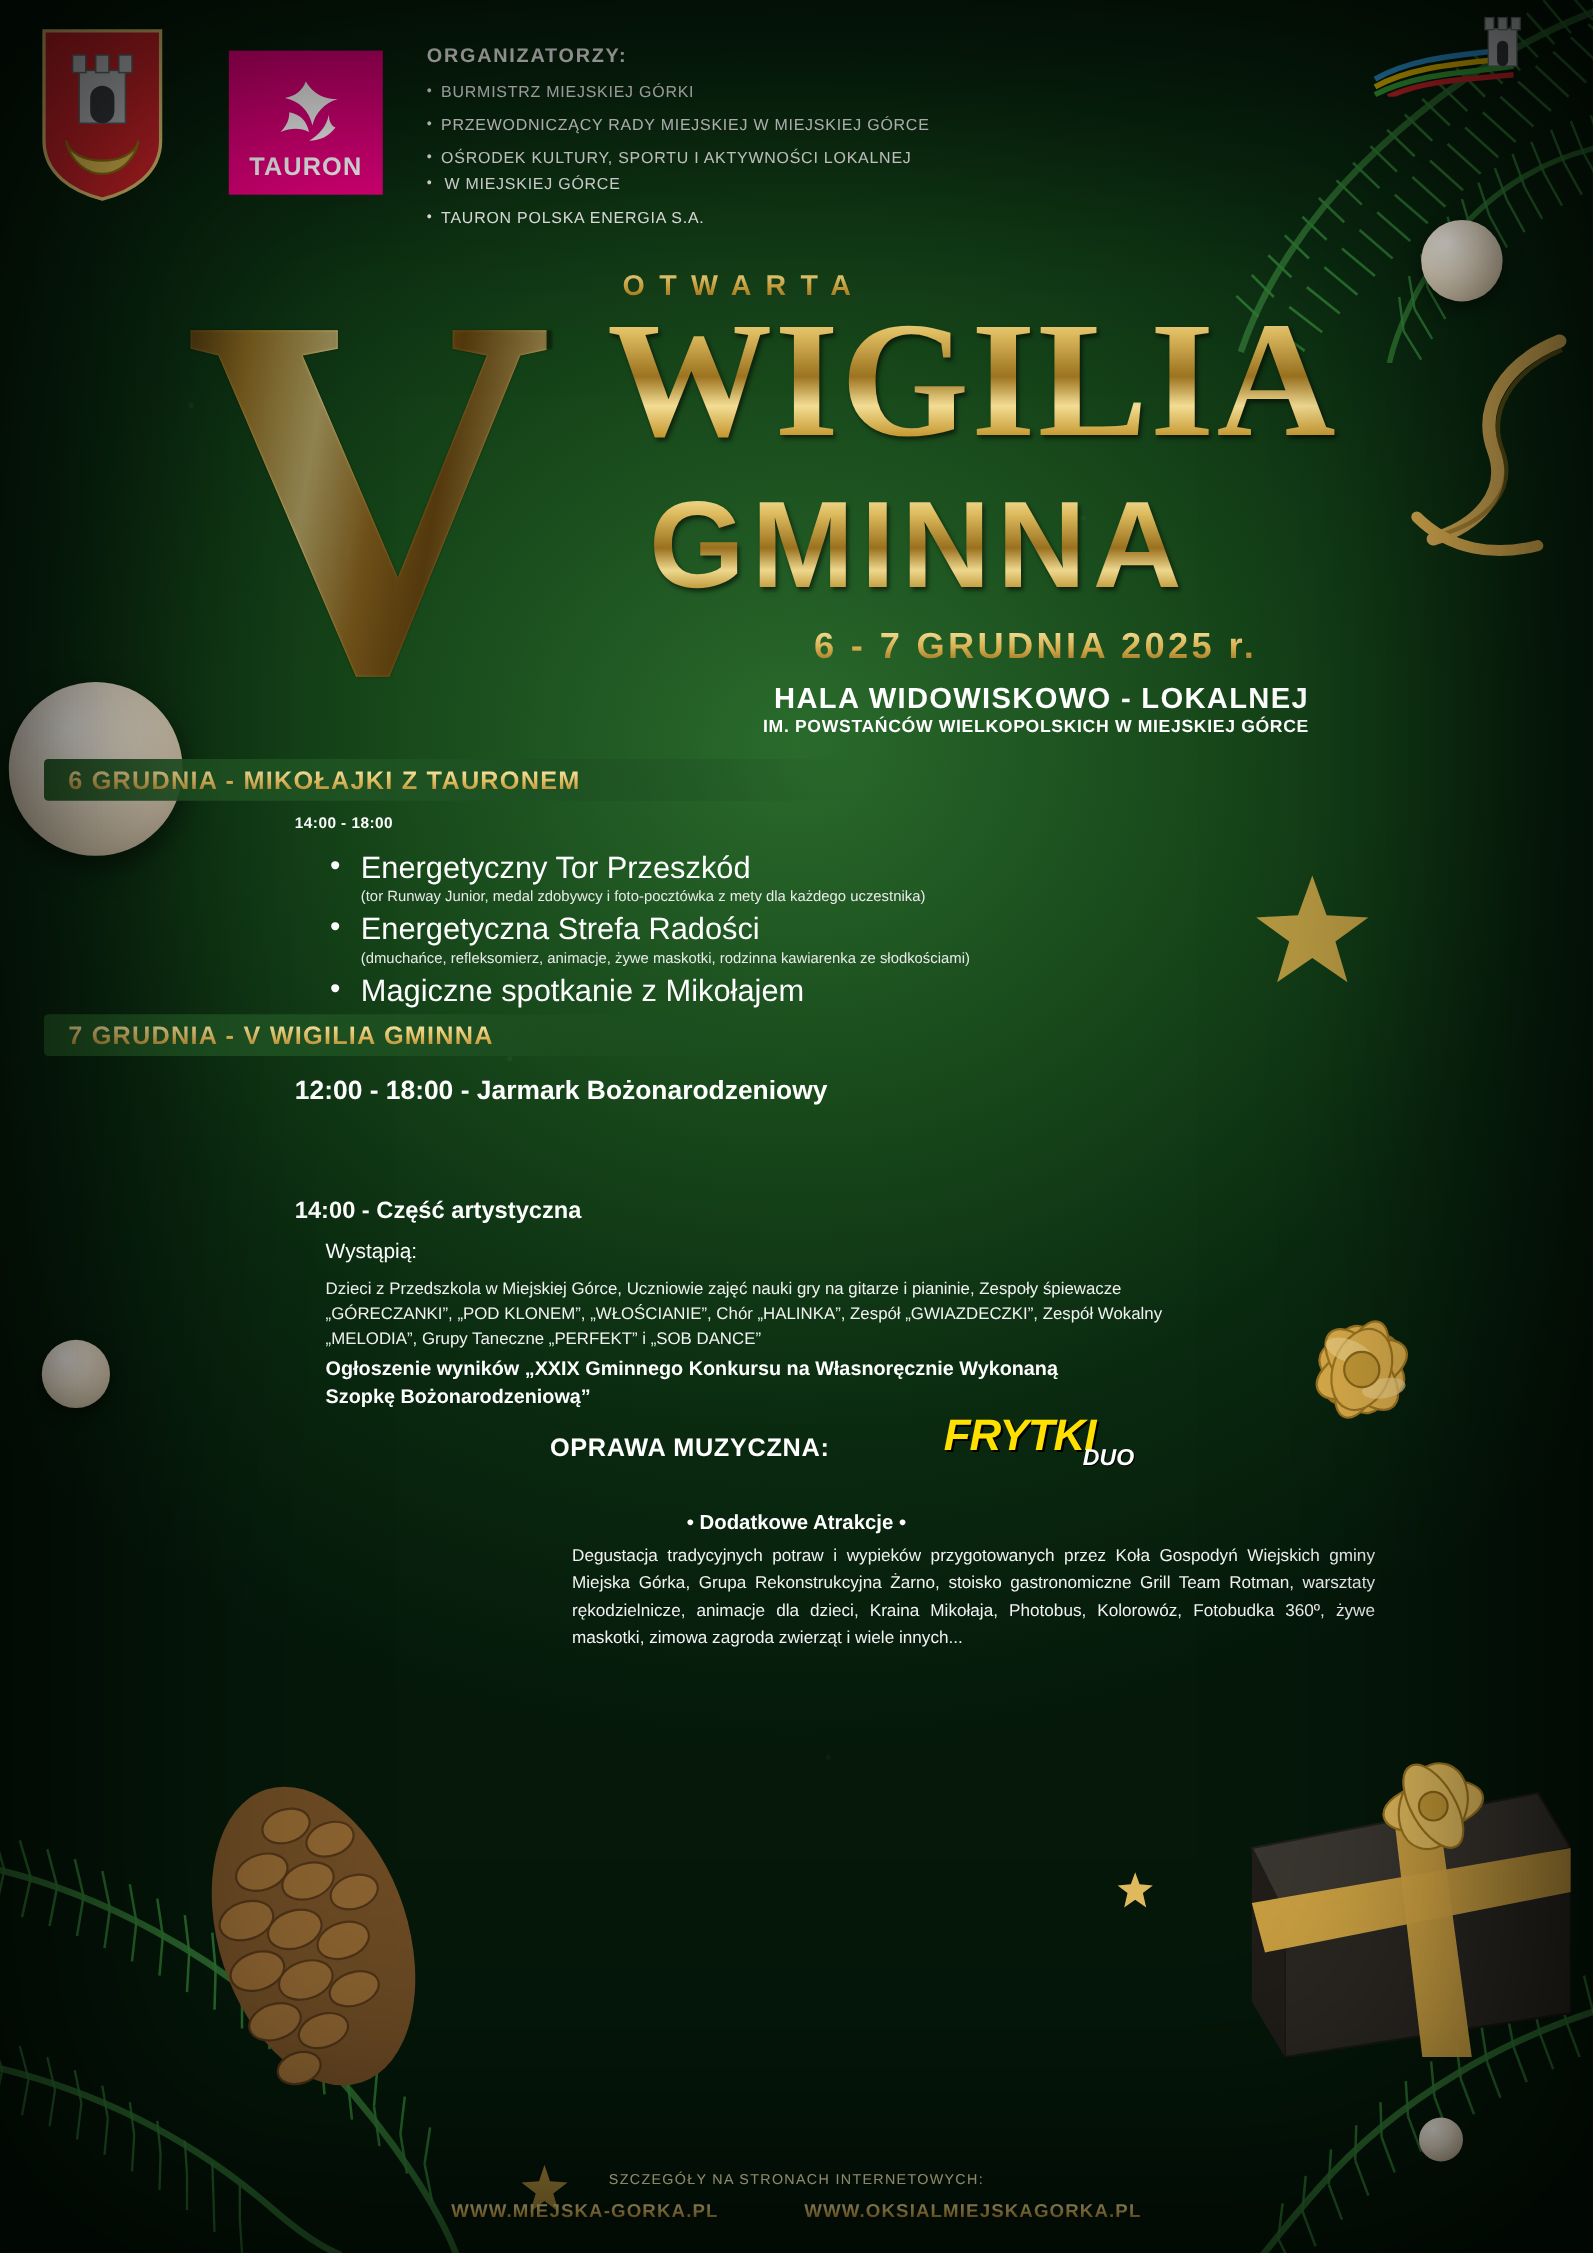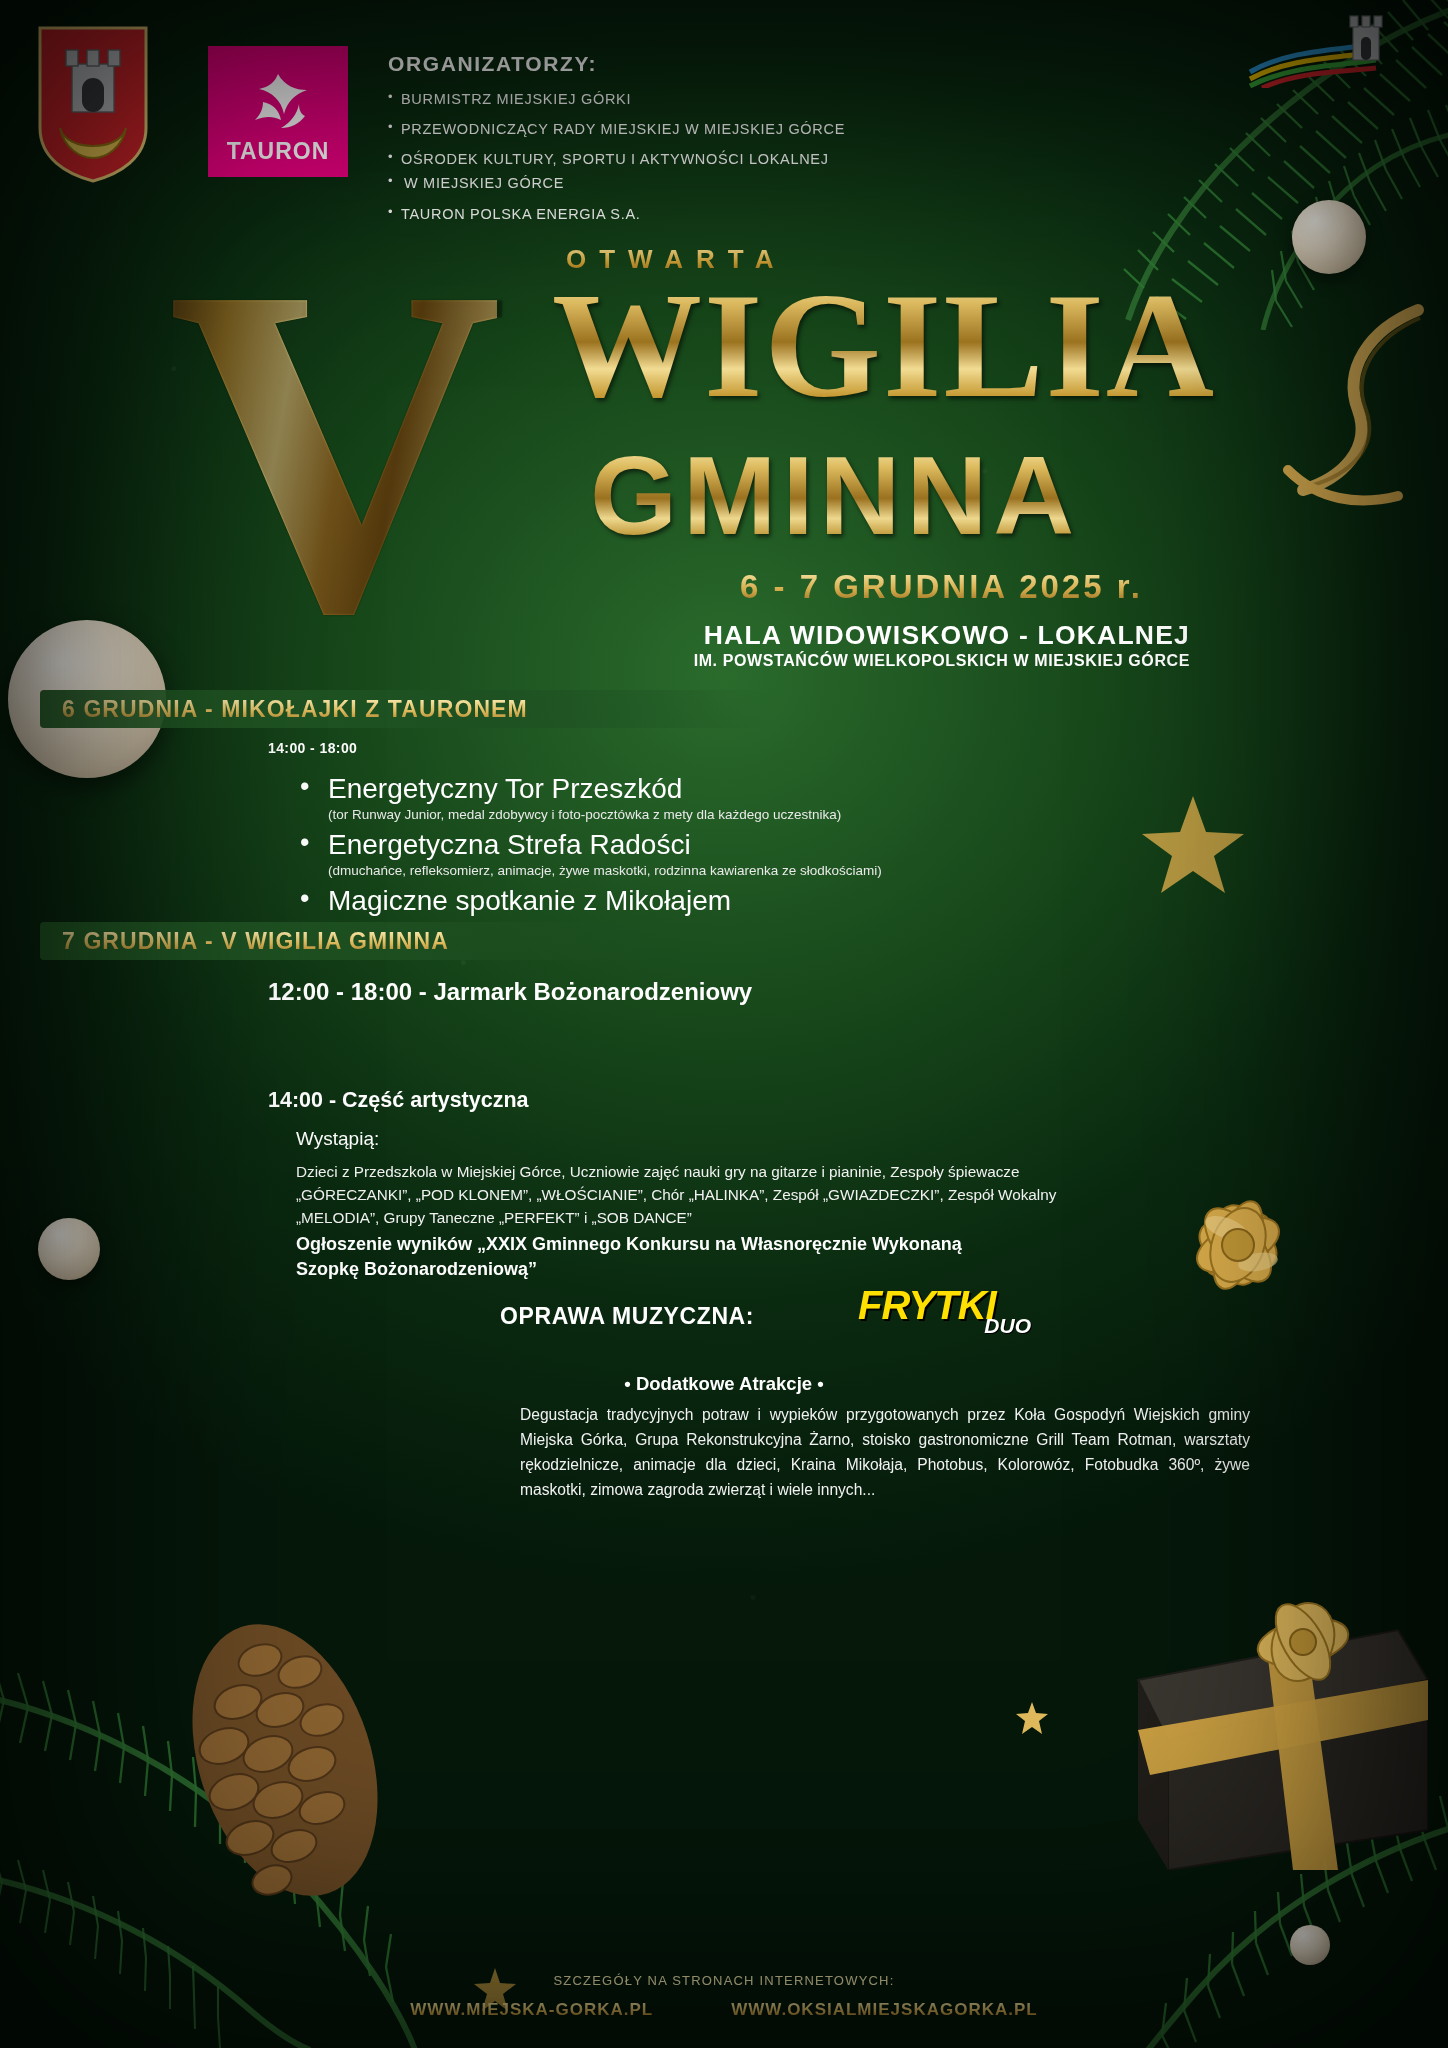--- a/index.html
+++ b/index.html
@@ -51,21 +51,21 @@
   .tauron-mark{
     width:70px;height:62px;margin-bottom:4px;
   }
   .tauron-word{
     color:#fff;font-weight:bold;font-size:23px;letter-spacing:1px;margin-bottom:12px;
   }
   .org{
     position:absolute;left:388px;top:40px;color:#ffffff;
   }
   .org h3{
-    margin:12px 0 14px 0;font-size:21px;letter-spacing:1.6px;font-weight:bold;color:#ffffff;
+    margin:0 0 14px 0;font-size:18px;letter-spacing:1.6px;font-weight:bold;color:#ffffff;
   }
   .org ul{list-style:none;margin:0;padding:0;}
   .org li{
     font-size:14.5px;letter-spacing:.7px;margin-bottom:12px;line-height:1.25;
     position:relative;padding-left:13px;color:#f2f2f2;
   }
   .org li:before{content:"•";position:absolute;left:0;top:-1px;color:#f2f2f2;font-size:13px;}
 
   .rings{position:absolute;right:70px;top:42px;width:130px;height:46px;}
   .tower-ico{position:absolute;right:60px;top:10px;width:44px;height:58px;}

